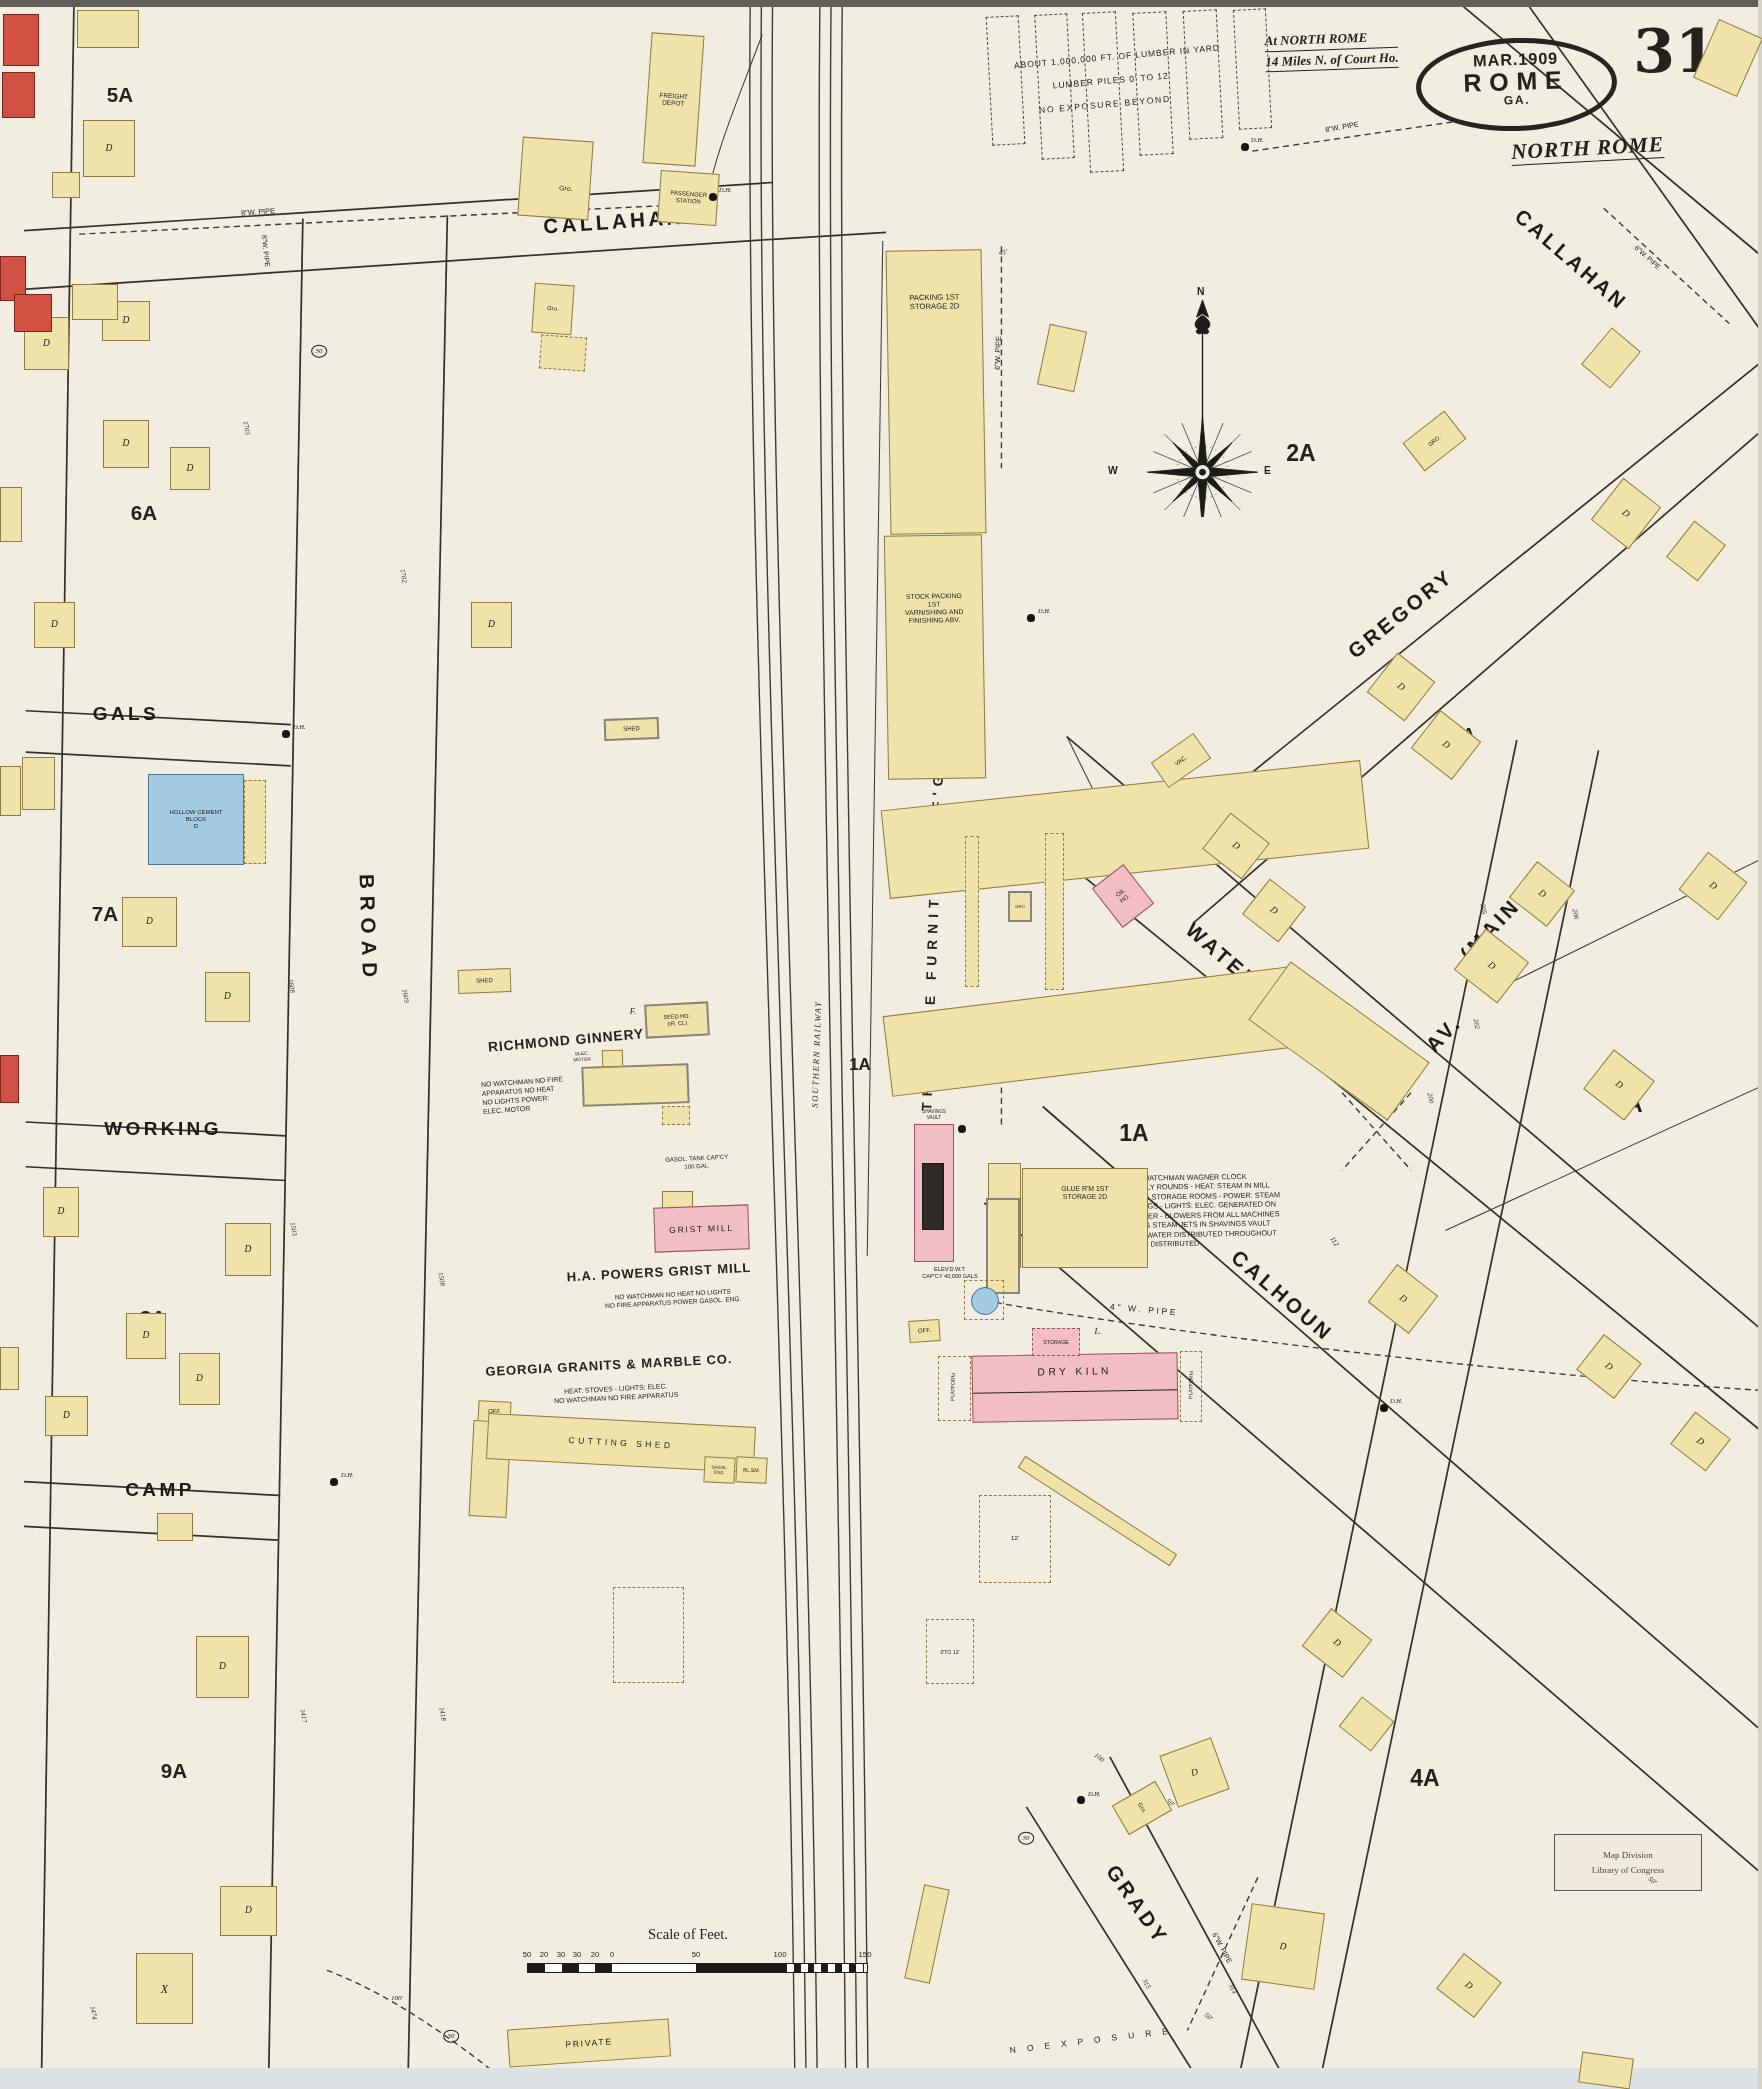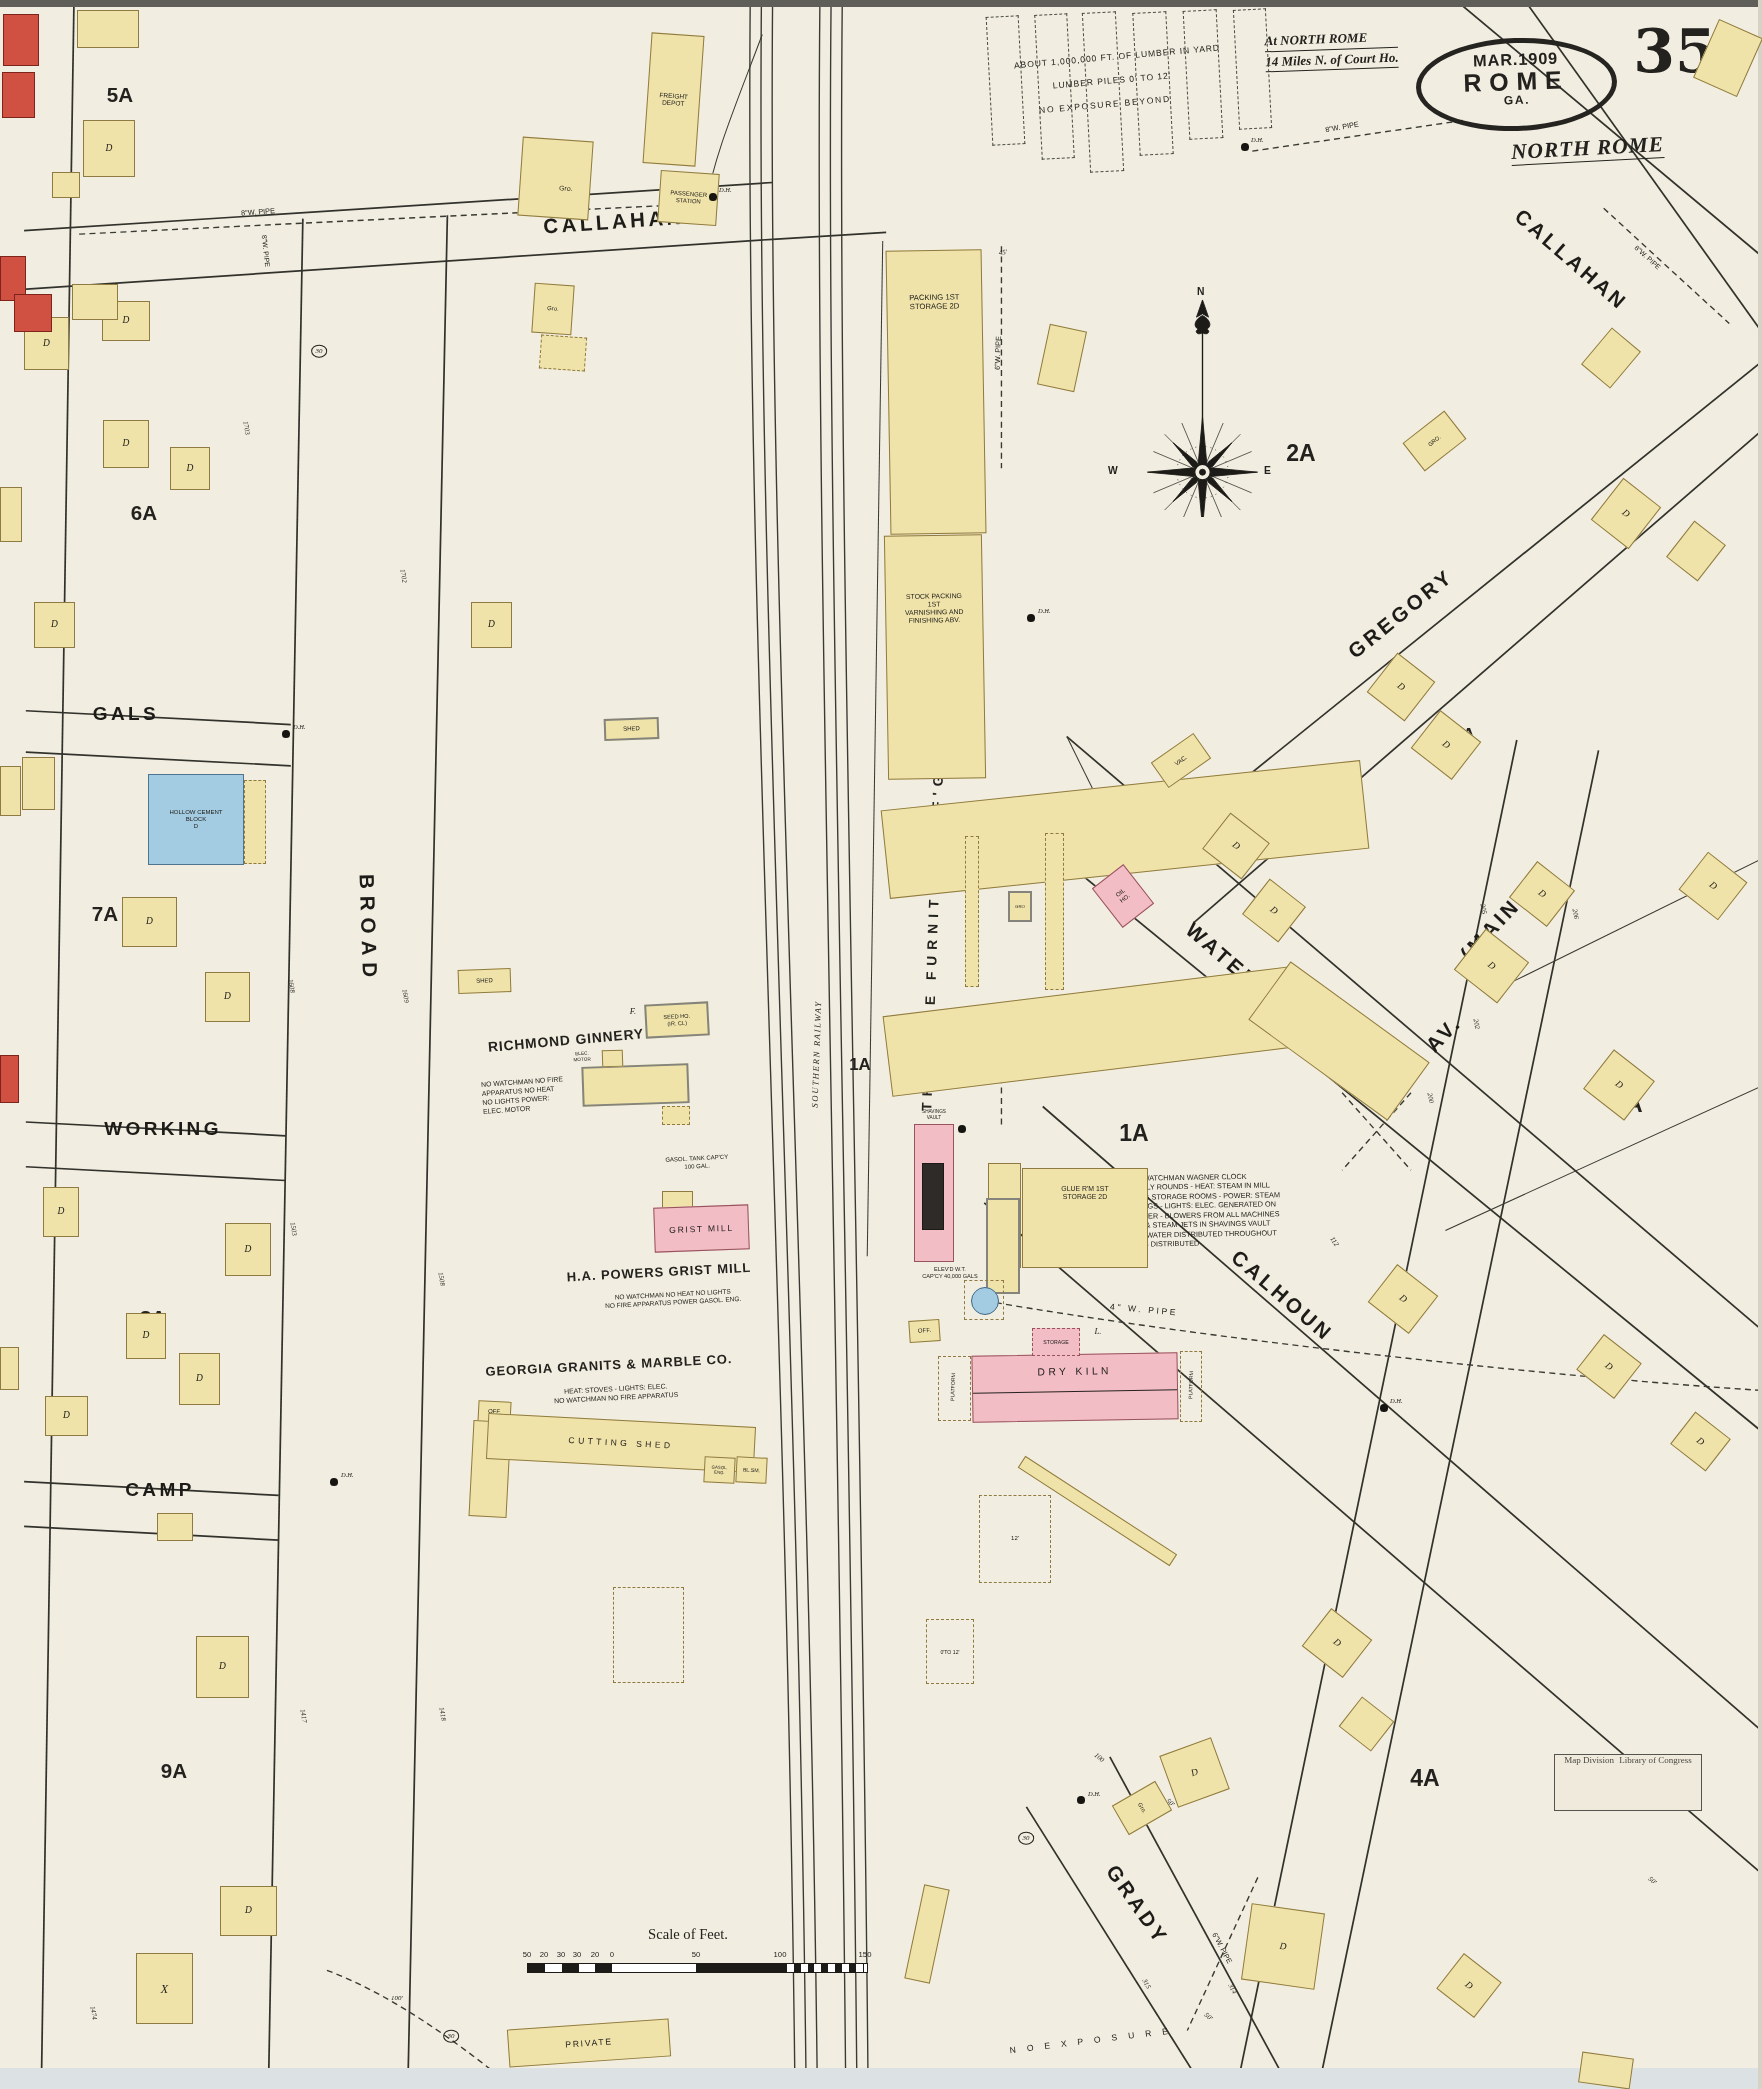--- a/index.html
+++ b/index.html
@@ -50,23 +50,23 @@
   
   #compass{position:absolute;left:1125px;top:293px;}
   #compass .cl{position:absolute;font-size:10.3px;font-weight:bold;}
   
   #scalebar-title{position:absolute;left:602px;top:1926px;width:172px;text-align:center;
       font-family:"Liberation Serif",serif;font-size:14.6px;}
   #scalebar{position:absolute;left:527px;top:1963px;width:339px;height:7.7px;border:1px solid #1c1b18;
       display:flex;background:#fff;}
   #scalebar div{height:100%;}
   
-  #lib-stamp{position:absolute;left:1554px;top:1754px;width:146px;height:55px;border:1.1px solid #55544e;
+  #lib-stamp{position:absolute;left:1554px;top:1834px;width:146px;height:55px;border:1.1px solid #55544e;
       color:#4a4944;font-family:"Liberation Serif",serif;font-size:9px;text-align:center;
-      display:flex;flex-direction:row;justify-content:center;gap:5.2px;background:#efeadb;}
+      display:flex;flex-direction:column;justify-content:center;gap:5.2px;background:#efeadb;}
   .edge-top{position:absolute;left:0;top:0;width:100%;height:6.9px;background:#5f5e58;}
   .edge-bottom{position:absolute;left:0;top:2068px;width:100%;height:21.5px;background:#dce1e4;}
   .edge-right{position:absolute;right:0;top:0;width:4.3px;height:100%;background:#d6d2c4;}
 </style>
 </head>
 <body>
 
 <div id="page">
 
   <svg id="lines" viewBox="0 0 2048 2429">
@@ -148,21 +148,21 @@
           <circle cx="0" cy="0" r="3.5" fill="#1c1b17"></circle>
           <circle cx="0" cy="0" r="30" fill="none" stroke-width="1" stroke-dasharray="1 5"></circle>
         </g>
       </g>
     </svg>
     <span class="cl" style="left:72px;top:-6.9px">N</span>
     <span class="cl" style="left:-17px;top:172px">W</span>
     <span class="cl" style="left:139px;top:172px">E</span>
   </div>
 
-  <div id="sheet-number">35</div>
+  <div id="sheet-number">31</div>
   <div id="stamp-oval">
     <div class="d1">MAR.1909</div>
     <div class="d2">ROME</div>
     <div class="d3">GA.</div>
   </div>
   <div id="corner-note">
     <div>At NORTH ROME</div>
     <div>14 Miles N. of Court Ho.</div>
   </div>
   <div id="district-label">NORTH ROME</div>

